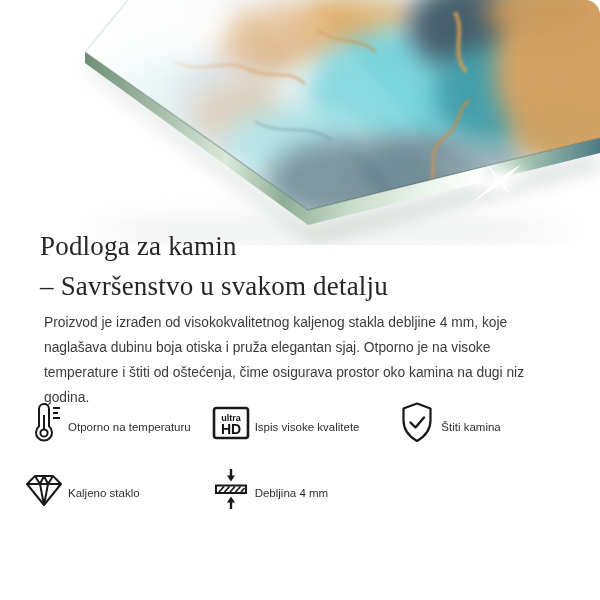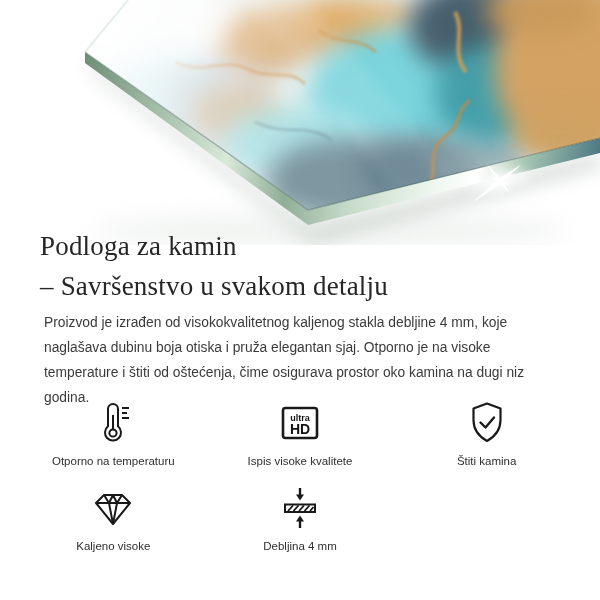--- a/index.html
+++ b/index.html
@@ -1,26 +1,26 @@
 <!DOCTYPE html>
 <html><head>
 <meta charset="utf-8">
 <style>
   html,body{margin:0;padding:0;background:#ffffff;}
   .page{position:relative;width:600px;height:600px;overflow:hidden;background:#ffffff;
-        font-family:"Liberation Sans",sans-serif;}
+        font-family:"Liberation Sans",sans-serif;border-radius:15px;}
   .hero{position:absolute;top:0;left:0;width:600px;height:245px;display:block;}
   .heading{position:absolute;left:40px;top:226px;width:540px;
            font-family:"Liberation Serif",serif;font-weight:400;
            font-size:27px;line-height:40px;color:#262626;letter-spacing:.2px;}
   .desc{position:absolute;left:44px;top:310px;width:524px;
         font-size:13.8px;line-height:25px;color:#3b3b3b;}
   .features{position:absolute;left:20px;top:398px;width:560px;
             display:grid;grid-template-columns:1fr 1fr 1fr;row-gap:16px;}
-  .feature{display:flex;flex-direction:column;align-items:center;}
+  .feature{display:flex;flex-direction:row;align-items:center;}
   .icon-wrap{height:50px;display:flex;align-items:center;justify-content:center;}
   .feature-label{margin-top:7px;font-size:11.5px;color:#2f2f2f;white-space:nowrap;text-align:center;}
   .icon{stroke:#191919;fill:none;stroke-width:2;}
   .hd-text{font-family:"Liberation Sans",sans-serif;font-weight:bold;fill:#111;}
 </style>
 </head>
 <body>
 
 <div class="page">
 
@@ -154,21 +154,21 @@
 
     <div class="feature">
       <span class="icon-wrap">
         <svg class="icon" width="48" height="48" viewBox="0 0 48 48" stroke-width="1.8" stroke-linejoin="round">
           <path d="M15 11 H33 L41 19 L24 40 L7 19 Z"></path>
           <path d="M7 19 H41"></path>
           <path d="M15 11 L20 19 L24 11 L28 19 L33 11"></path>
           <path d="M20 19 L24 40 M28 19 L24 40"></path>
         </svg>
       </span>
-      <span class="feature-label">Kaljeno visoke</span>
+      <span class="feature-label">Kaljeno staklo</span>
     </div>
 
 
     <div class="feature">
       <span class="icon-wrap">
         <svg width="48" height="48" viewBox="0 0 48 48" stroke="#191919" fill="none">
           <path d="M24 4 V11" stroke-width="2.4"></path>
           <path d="M20 10.5 L24 16.5 L28 10.5 Z" fill="#191919" stroke="none"></path>
           <rect x="9" y="20.5" width="30" height="7.5" stroke-width="2"></rect>
           <path d="M12 27 L17 21.5 M17.5 27 L22.5 21.5 M23 27 L28 21.5 M28.5 27 L33.5 21.5 M34 27 L37.5 23" stroke-width="1.8"></path>

